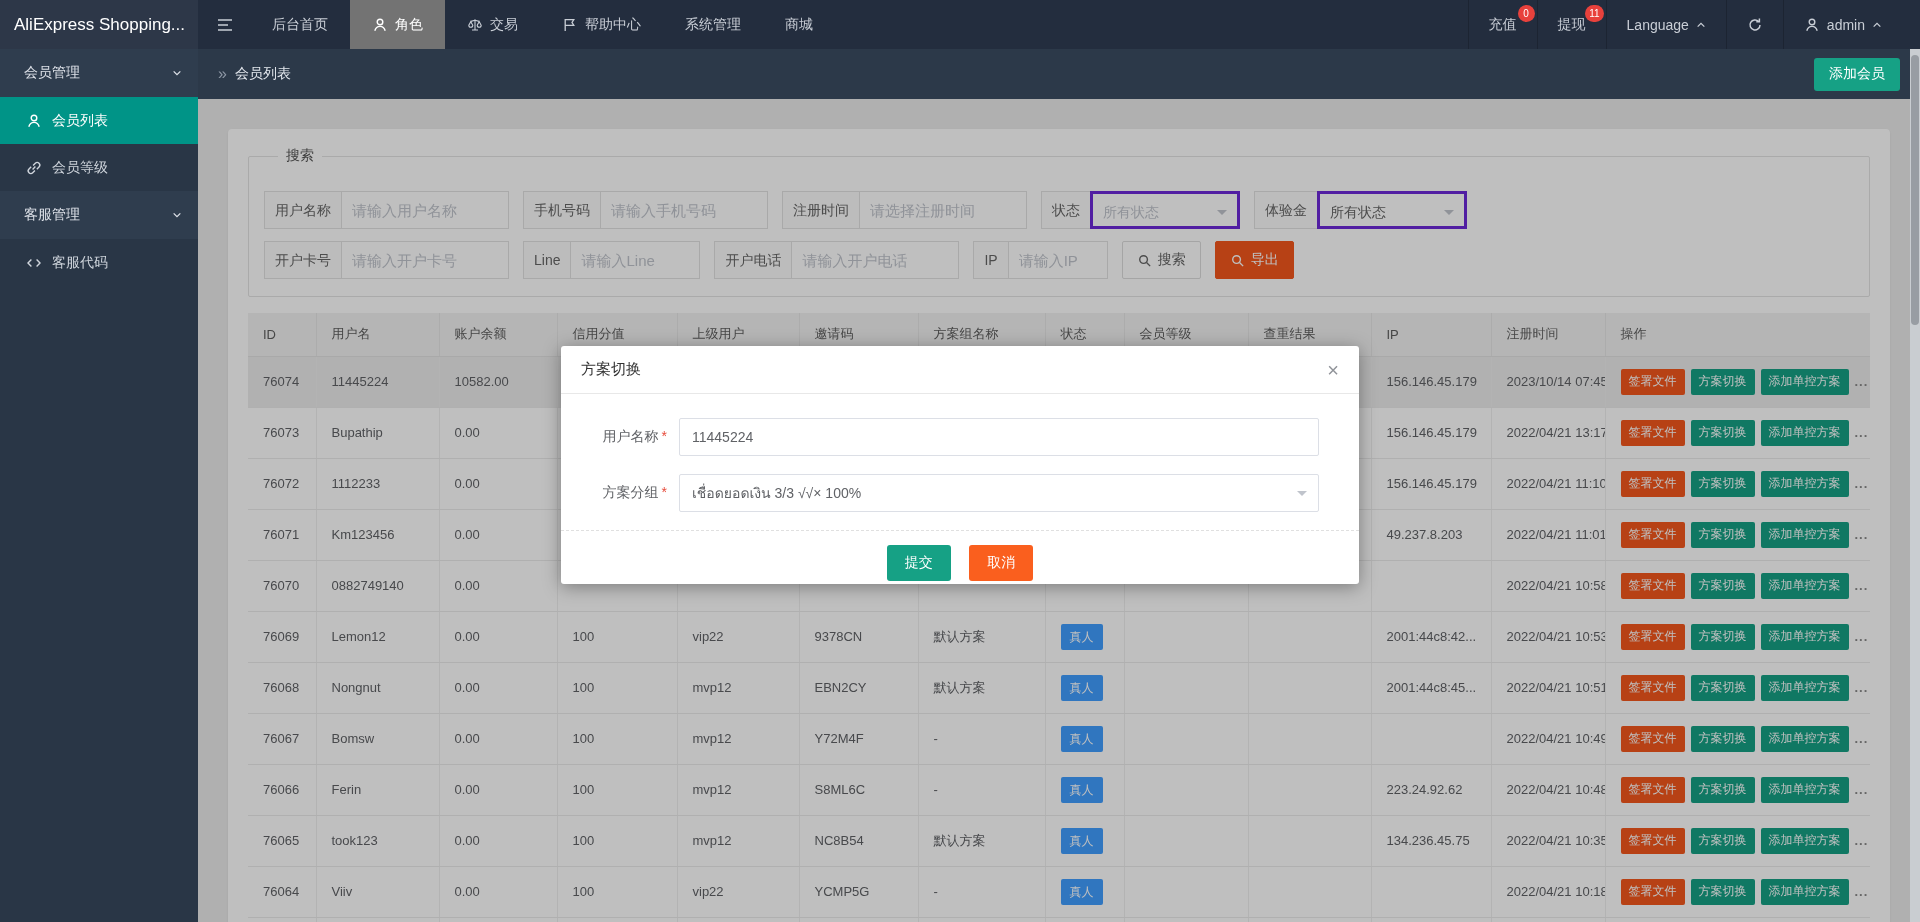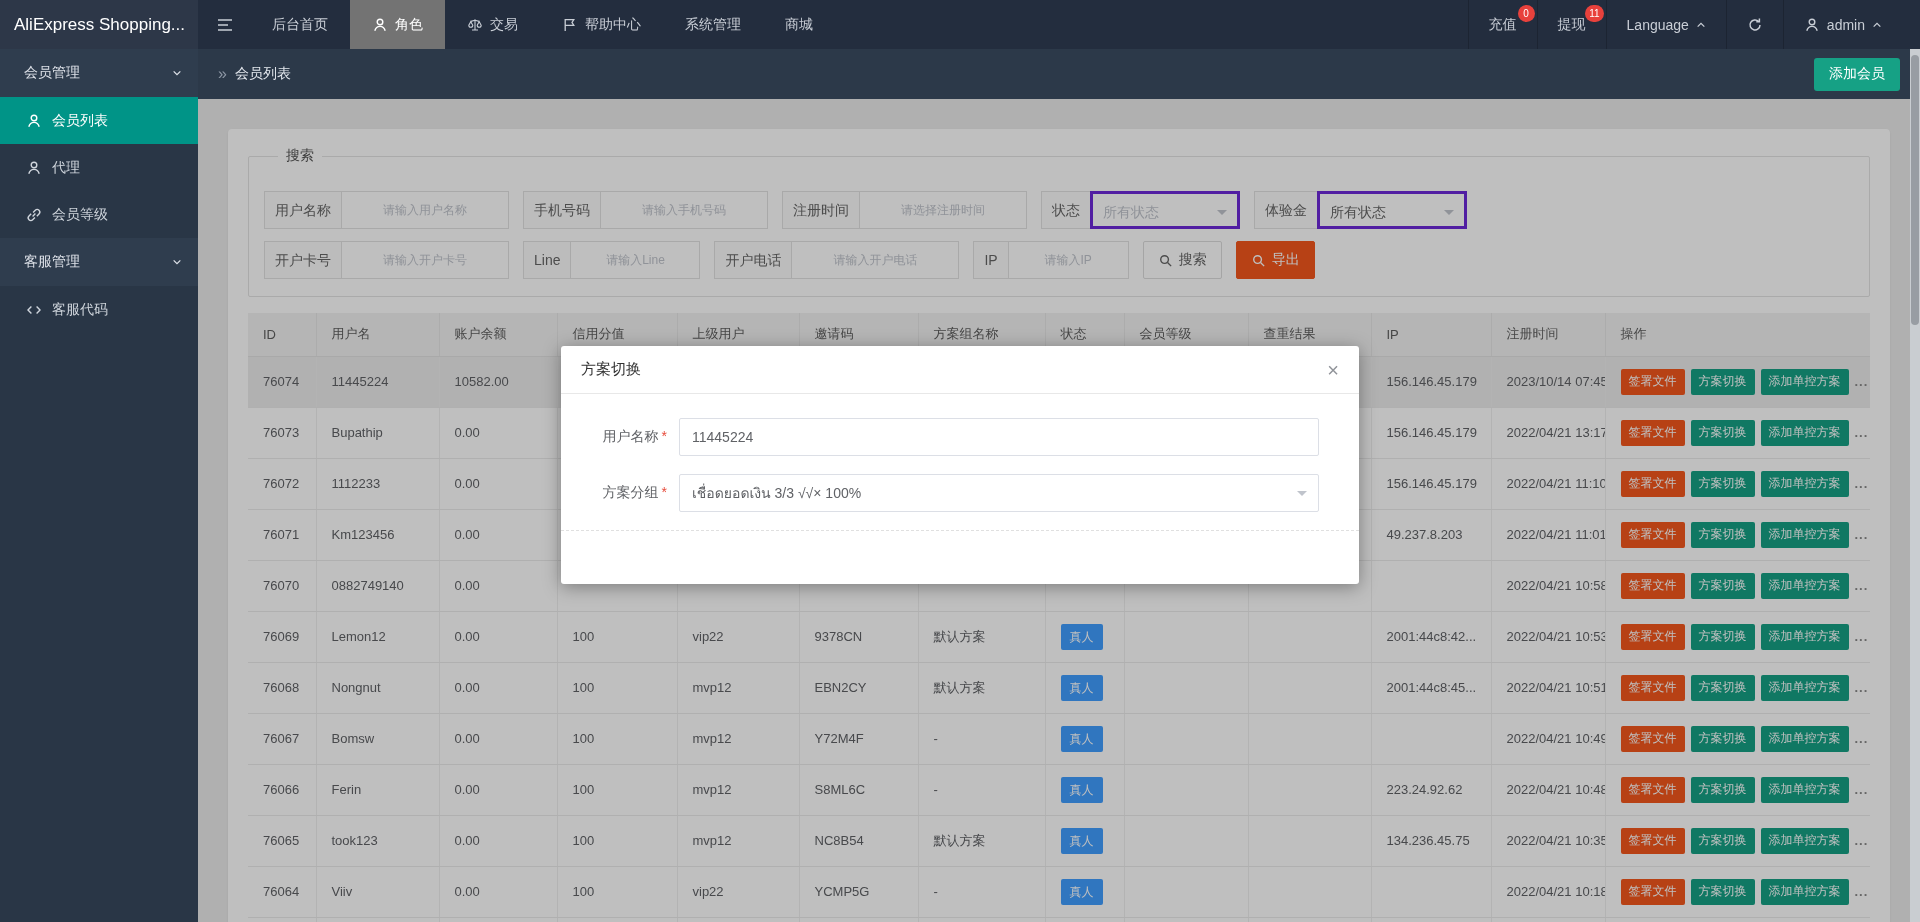--- a/index.html
+++ b/index.html
@@ -50,31 +50,31 @@
     padding:30px; overflow:hidden; z-index:1; }
   .card { background:#fff; border-radius:4px; padding:18px 20px; height:1200px;
     box-shadow:0 1px 2px rgba(0,0,0,0.08); }
 
   fieldset.search-set { border:1px solid #e3e3e3; border-radius:2px; padding:14px 15px 17px; }
   fieldset.search-set legend { font-size:14px; color:#555; padding:0 8px; margin-left:14px; }
   .search-row { display:flex; align-items:center; gap:14px; margin-top:12px; flex-wrap:nowrap; }
   .igroup { display:inline-flex; height:38px; }
   .ig-label { background:#fbfbfb; border:1px solid #e2e2e2; padding:0 10px; line-height:36px;
     font-size:14px; color:#666; white-space:nowrap; }
-  .ig-input { border:1px solid #e2e2e2; margin-left:-1px; padding:0 10px; font-size:12px;
+  .ig-input { border:1px solid #e2e2e2; margin-left:-1px; padding:0 10px; font-size:15px;
     color:#666; background:#fff; outline:none; height:38px;
-    font-family:"Liberation Sans","DejaVu Sans",sans-serif;text-align:center; }
+    font-family:"Liberation Sans","DejaVu Sans",sans-serif; }
   .ig-input::placeholder { color:#c0c4cc; }
   .ig-select { border:3px solid #6d28d9; margin-left:-1px; padding:0 28px 0 10px; font-size:14px;
     line-height:36px; background:#fff; position:relative; white-space:nowrap; cursor:pointer; }
   .ig-select.placeholder { color:#c0c4cc; }
   .ig-select.value { color:#666; }
   .ig-select:after { content:""; position:absolute; right:10px; top:16px; border:5px solid transparent;
     border-top-color:#c0c4cc; }
-  .w168 { width:168px; } .w150 { width:150px; } .w130 { width:130px; } .w104 { width:121px; }
+  .w168 { width:168px; } .w150 { width:150px; } .w130 { width:130px; } .w104 { width:100px; }
   .btn-search { display:inline-flex; align-items:center; gap:6px; height:38px; padding:0 14px;
     background:#fff; border:1px solid #dcdcdc; border-radius:2px; font-size:14px; color:#666; cursor:pointer; }
   .btn-export { display:inline-flex; align-items:center; gap:6px; height:38px; padding:0 14px;
     background:#f4571c; border:1px solid #f4571c; border-radius:2px; font-size:14px; color:#fff; cursor:pointer; }
   .btn-search svg, .btn-export svg { width:15px; height:15px; }
 
   
   table.data-table { width:100%; border-collapse:collapse; table-layout:fixed; margin-top:16px; }
   .data-table th { background:#f2f2f2; font-weight:normal; text-align:left; font-size:13px; color:#5e5e5e;
     height:43px; padding:0 15px; border-right:1px solid #e6e6e6; border-bottom:1px solid #e2e2e2;
@@ -252,26 +252,20 @@
     <span class="glabel">会员管理</span>
     <svg class="chev" viewBox="0 0 12 12">
         <use href="#i-chev-down"></use>
       </svg>
   </div>
   <div class="side-item active">
     <svg viewBox="0 0 16 16">
         <use href="#i-user"></use>
       </svg>
     <span>会员列表</span>
-  </div>
-  <div class="side-item">
-    <svg viewBox="0 0 16 16">
-        <use href="#i-user"></use>
-      </svg>
-    <span>代理</span>
   </div>
   <div class="side-item">
     <svg viewBox="0 0 16 16">
         <use href="#i-link"></use>
       </svg>
     <span>会员等级</span>
   </div>
   <div class="side-group-header">
     <span class="glabel">客服管理</span>
     <svg class="chev" viewBox="0 0 12 12">
@@ -580,17 +574,21 @@
     <div class="form-row">
       <span class="form-label"><span>用户名称</span><span class="req">*</span></span>
       <input class="form-input" value="11445224" style="">
     </div>
     <div class="form-row">
       <span class="form-label"><span>方案分组</span><span class="req">*</span></span>
       <div class="form-select">เชื่อดยอดเงิน 3/3 √√× 100%</div>
     </div>
   </div>
   <div class="modal-divider"></div>
+  <div class="modal-footer">
+    <button class="btn-submit">提交</button>
+    <button class="btn-cancel">取消</button>
+  </div>
 </div>
 
 <div class="scrollbar">
   <div class="scroll-thumb"></div>
 </div>
 
 </body></html>

